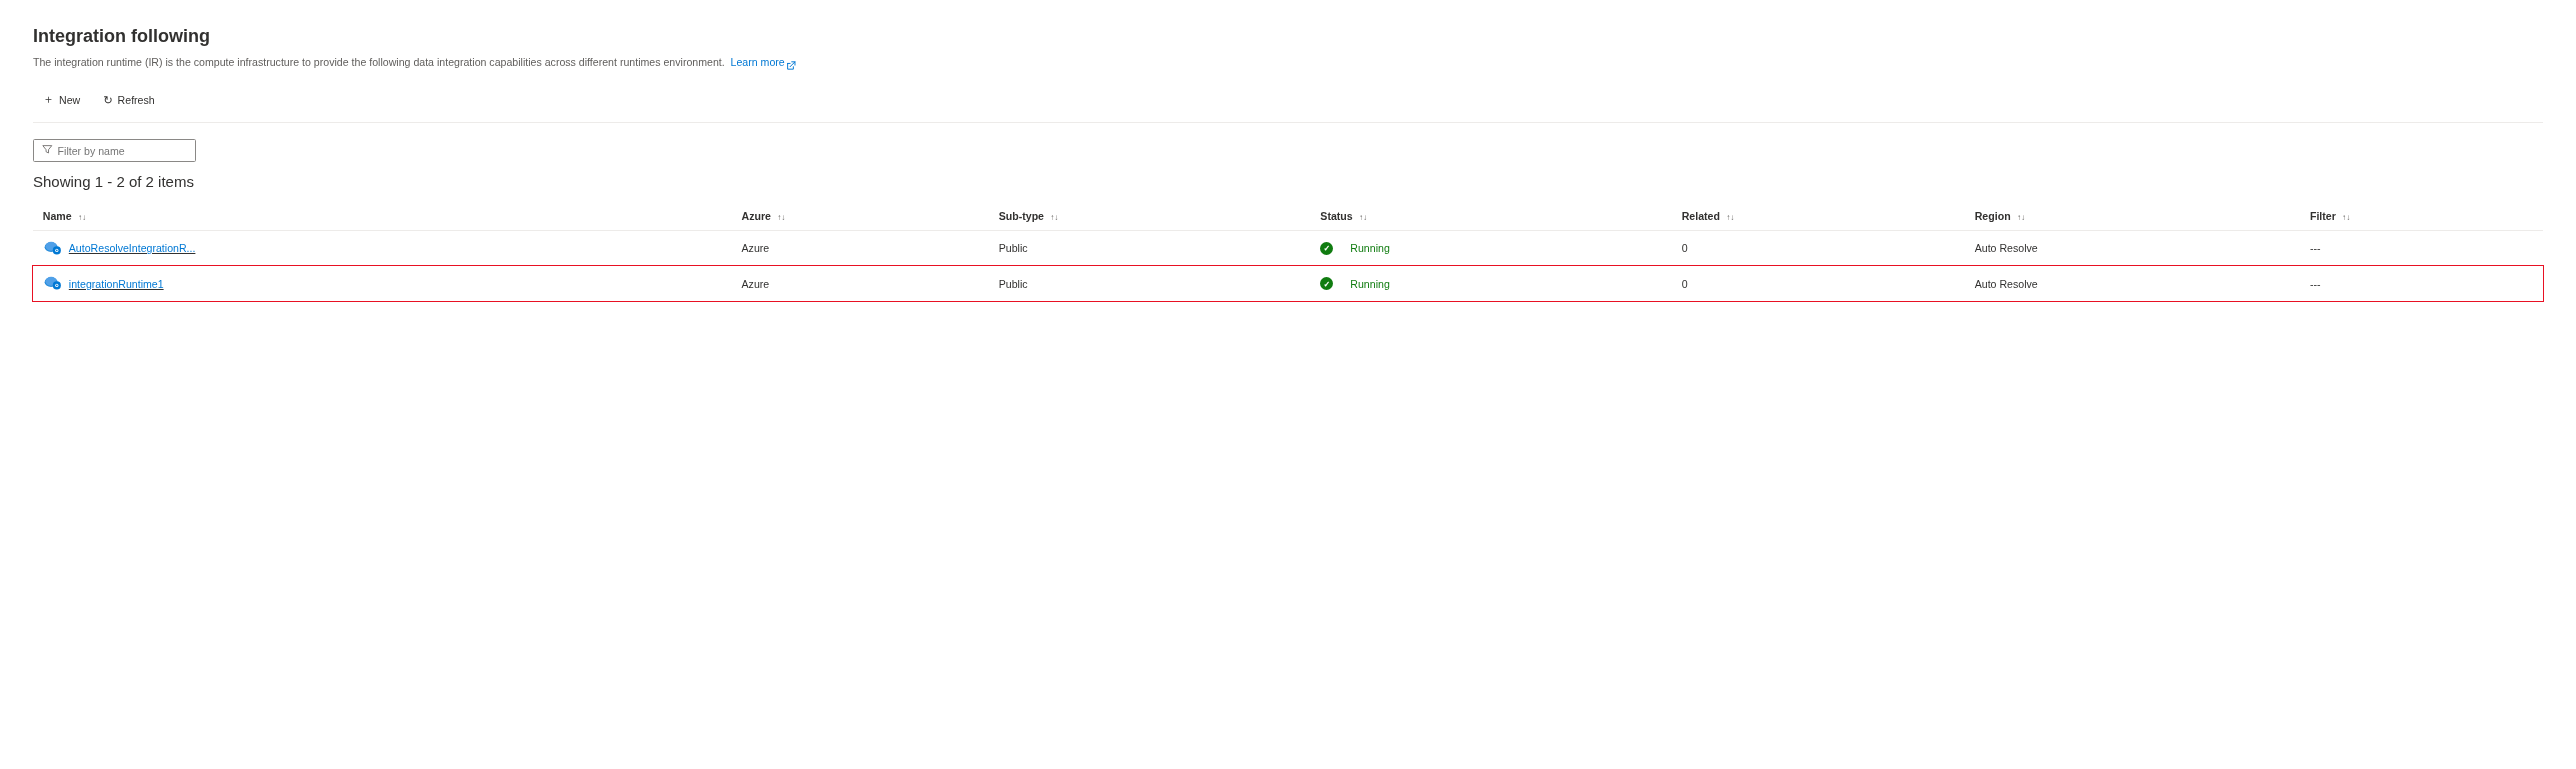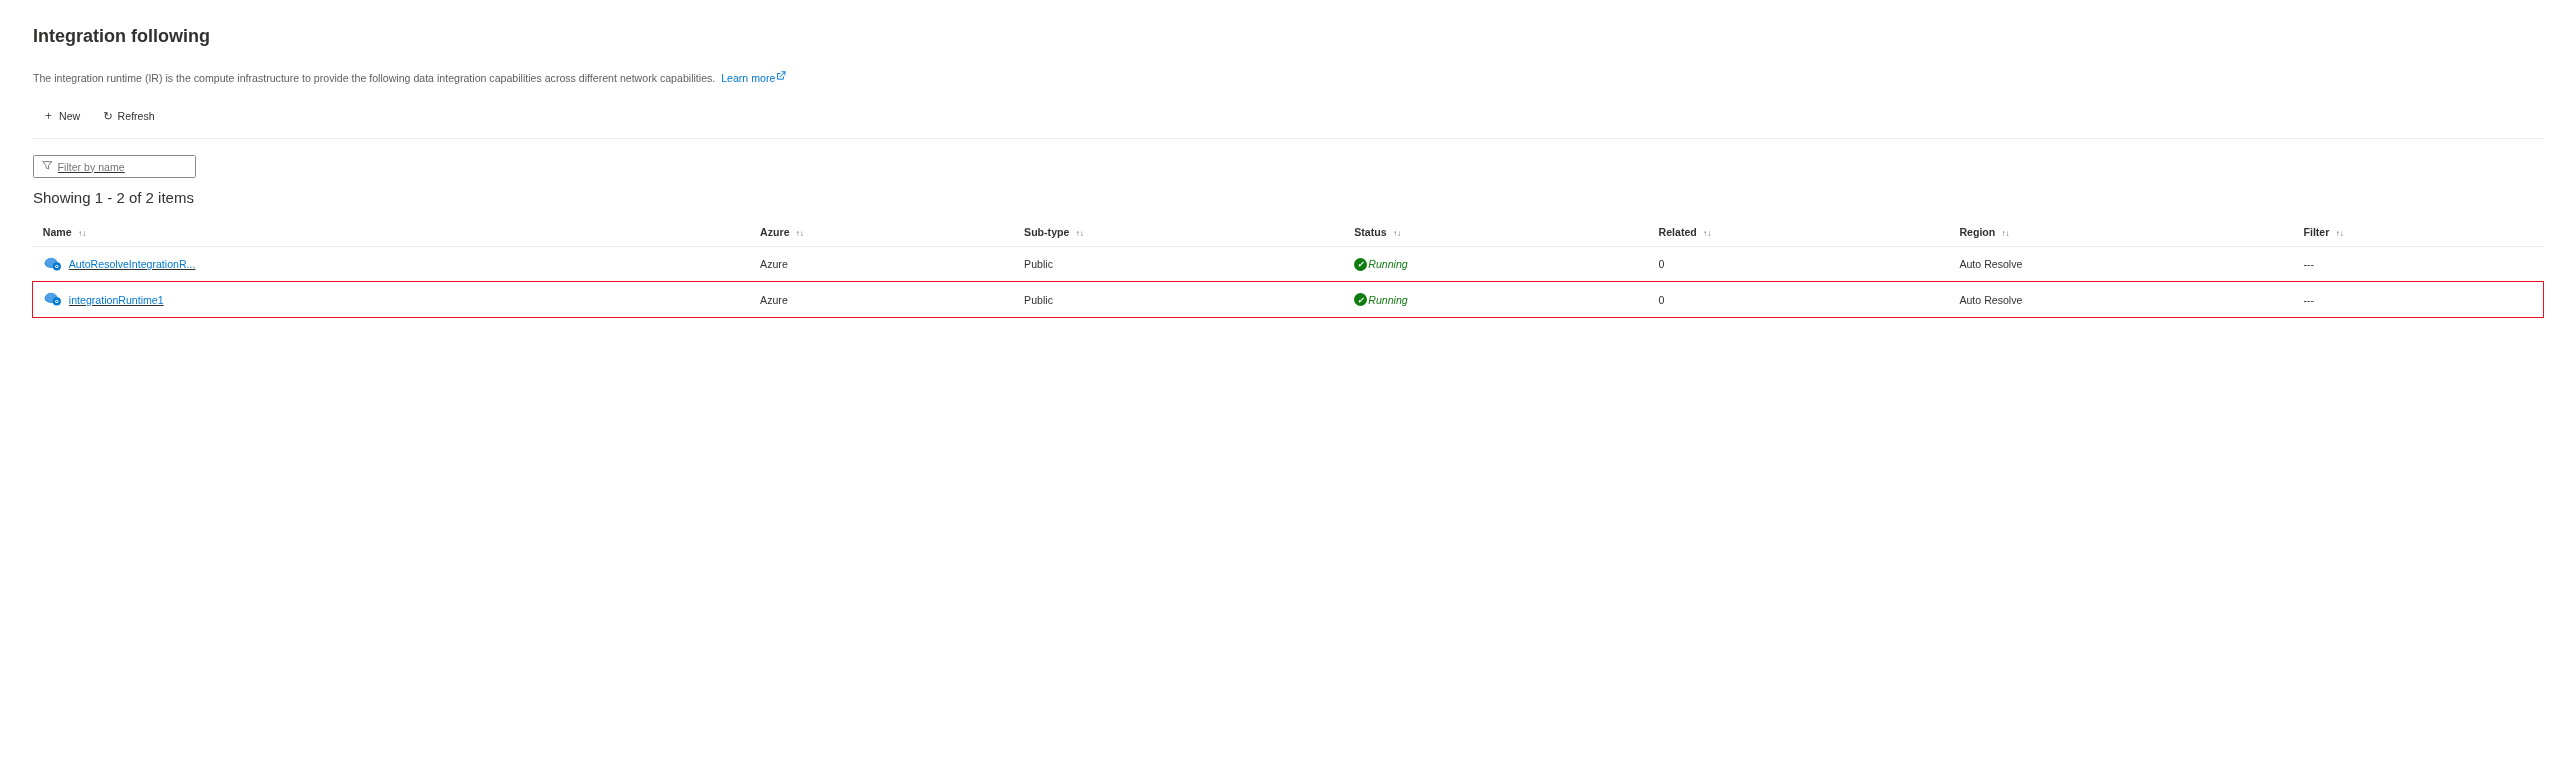--- a/index.html
+++ b/index.html
@@ -18,23 +18,22 @@
     .description {
       font-size: 10.6px;
       color: #605e5c;
       margin-bottom: 16.3px;
       line-height: 1.5;
     }
     .learn-more {
       color: #0078d4;
       text-decoration: none;
       display: inline-flex;
-      align-items: flex-start;
+      align-items: flex-end;
       gap: 1px;
-      margin-top: 16px;
     }
     .toolbar {
       display: flex;
       align-items: center;
       gap: 3.3px;
       margin-bottom: 16.3px;
       padding-bottom: 9.8px;
       border-bottom: 0.8px solid #edebe9;
     }
     .toolbar-btn {
@@ -58,21 +57,20 @@
     }
     .filter-input {
       display: flex;
       align-items: center;
       border: 0.8px solid #8a8886;
       border-radius: 1.6px;
       padding: 4.1px 8.1px;
       width: 163px;
       gap: 4.9px;
       background: #fff;
-      text-decoration: underline;
     }
     .filter-input input {
       border: none;
       outline: none;
       font-size: 10.6px;
       color: #323130;
       width: 100%;
       background: transparent;
     }
     .filter-icon {
@@ -122,22 +120,21 @@
     }
     .ir-link {
       color: #0078d4;
       text-decoration: none;
       cursor: pointer;
     }
     .status-running {
       color: #107c10;
       display: flex;
       align-items: center;
-      gap: 1px;
-      font-style: italic;
+      gap: 17px;
     }
     .check-circle {
       width: 13px;
       height: 13px;
       background: #107c10;
       border-radius: 50%;
       display: inline-flex;
       align-items: center;
       justify-content: center;
       flex-shrink: 0;
@@ -148,21 +145,21 @@
       font-size: 8.1px;
       font-weight: bold;
     }
   </style>
 </head>
 <body>
 
 <h1 class="page-title">Integration following</h1>
 
 <p class="description">
-  <span>The integration runtime (IR) is the compute infrastructure to provide the following data integration capabilities across different network capabilities.</span>
+  <span>The integration runtime (IR) is the compute infrastructure to provide the following data integration capabilities across different runtimes environment.</span>
   &nbsp;<a class="learn-more" href="#">
     <span>Learn more</span>
     <svg width="9.8" height="9.8" viewBox="0 0 12 12" fill="none" xmlns="http://www.w3.org/2000/svg">
       <path d="M7 1h4v4M11 1L5 7M2 3h3M2 3v7h7V7" stroke="#0078d4" stroke-width="1.2" fill="none" stroke-linecap="round" stroke-linejoin="round"></path>
     </svg>
   </a>
 </p>
 
 <div class="toolbar">
   <button class="toolbar-btn">

